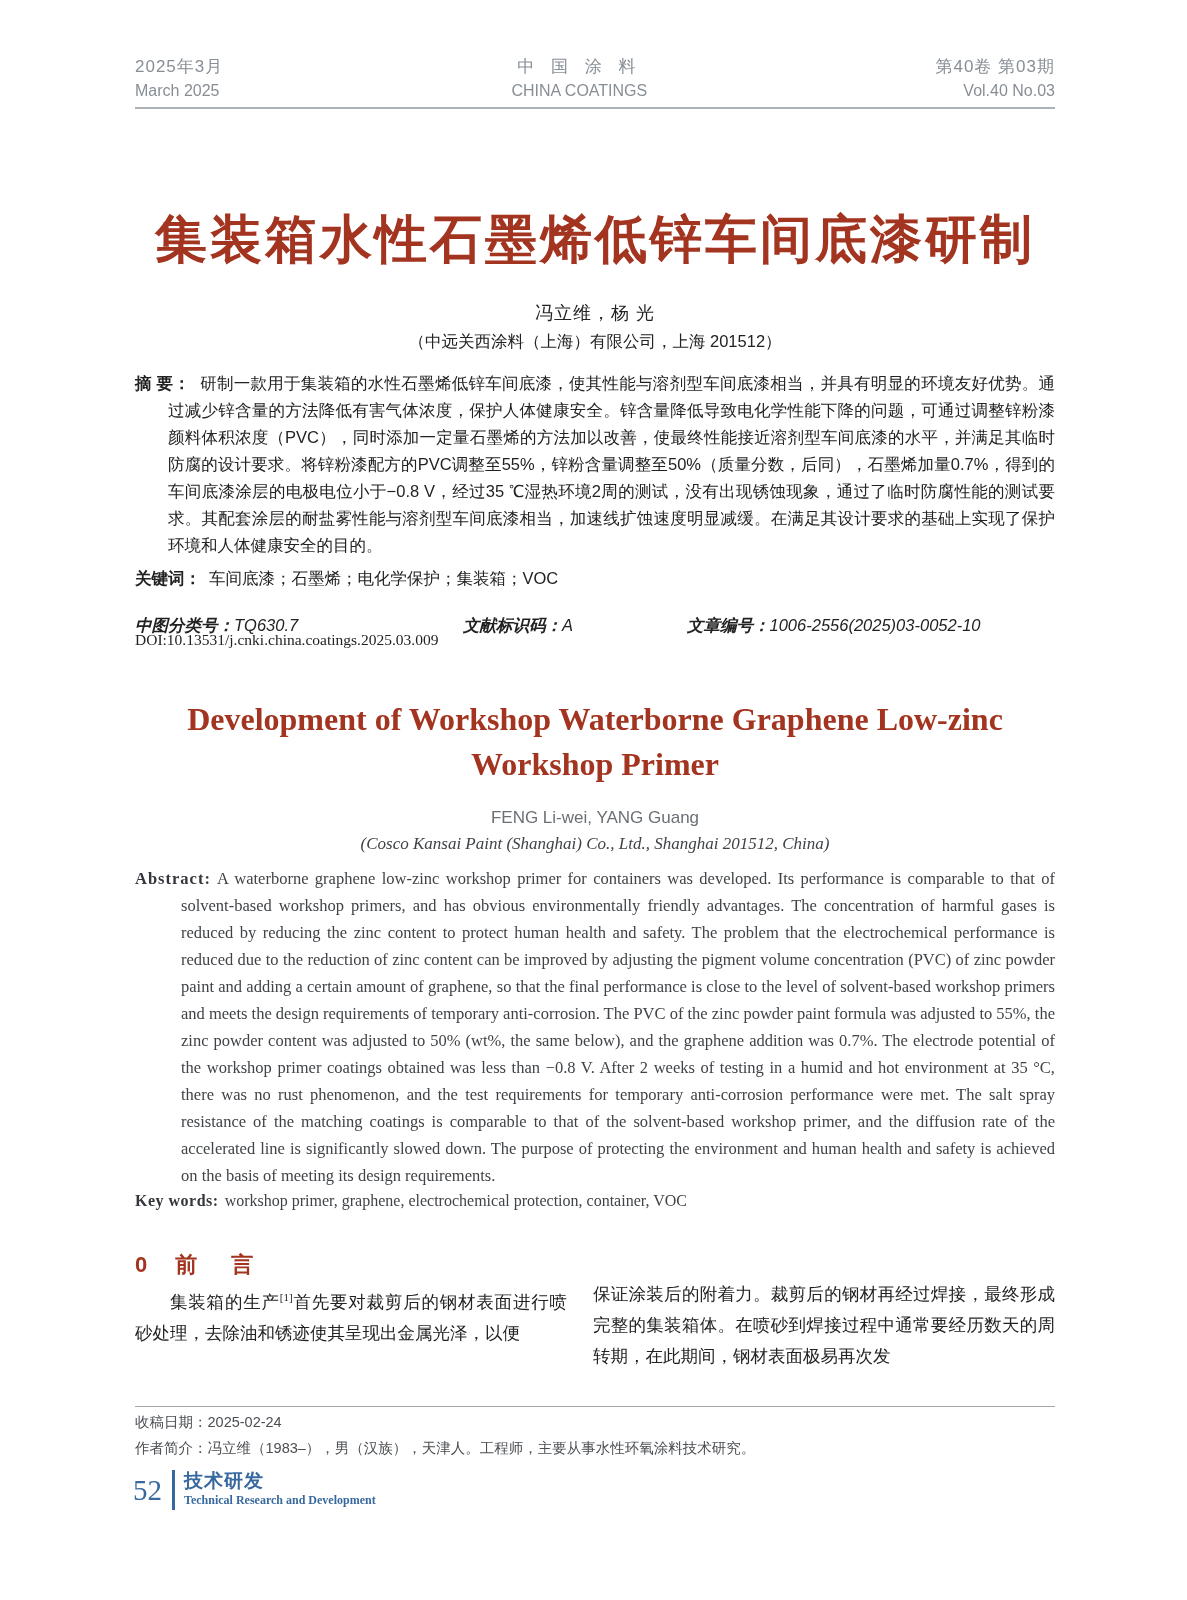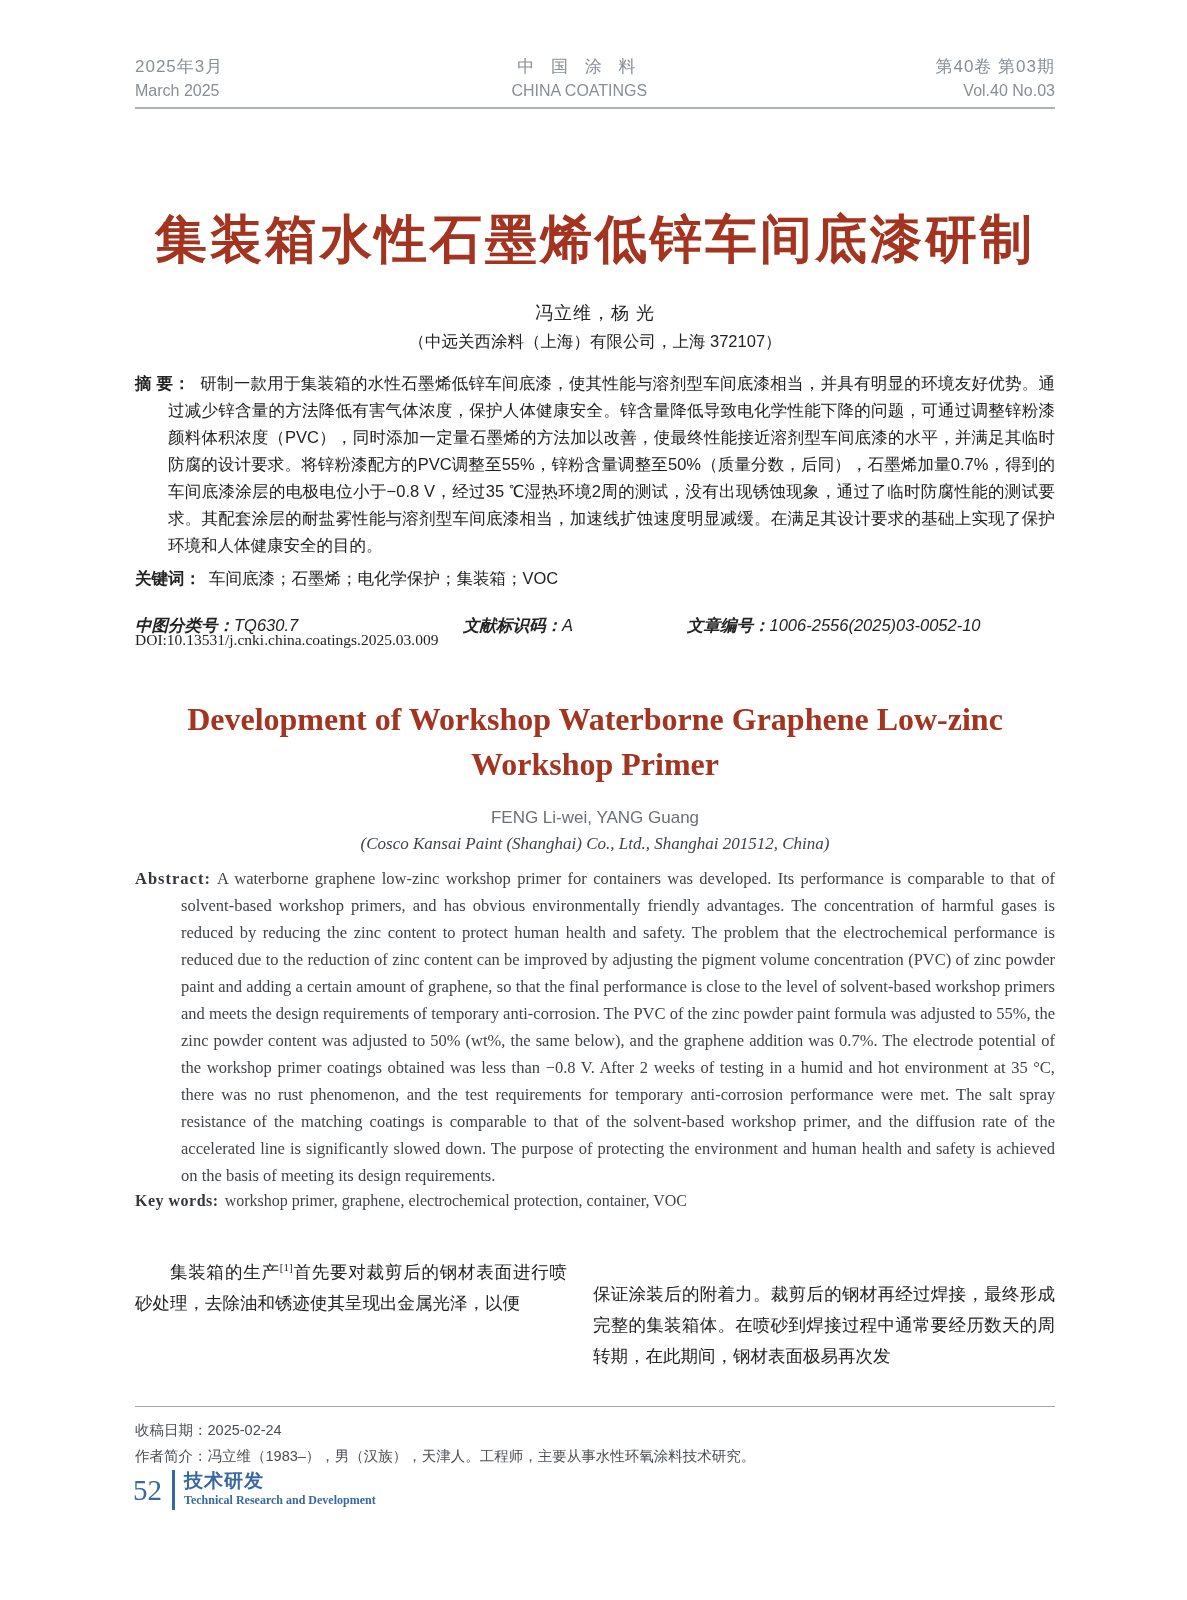--- a/index.html
+++ b/index.html
@@ -138,21 +138,21 @@
     font-family:"Liberation Serif", serif;
   }
   .col-l .body-text{text-indent:2em;}
   .col-r .body-text{margin-top:0;}
   sup.ref{font-size:11px;vertical-align:super;line-height:0;}
 
   
   .footnote{
     position:absolute;left:135px;width:920px;top:1406px;
     border-top:1px solid #A2A7AC;
-    padding-top:10px;
+    padding-top:2px;
     font-family:"Liberation Sans", sans-serif;
     font-size:14.5px;color:#4A4E52;
     line-height:26px;
   }
 
   
   .pfooter{
     position:absolute;left:133px;top:1470px;
     display:flex;align-items:flex-start;
     color:var(--accent-blue);
@@ -189,21 +189,21 @@
         <div class="en">CHINA COATINGS</div>
       </div>
       <div class="col r">
         <div class="zh">第40卷 第03期</div>
         <div class="en">Vol.40 No.03</div>
       </div>
     </div>
 
     <div class="title-zh">集装箱水性石墨烯低锌车间底漆研制</div>
     <div class="authors-zh">冯立维，杨  光</div>
-    <div class="affil-zh">（中远关西涂料（上海）有限公司，上海  372107）</div>
+    <div class="affil-zh">（中远关西涂料（上海）有限公司，上海  201512）</div>
 
     <div class="abstract-zh"><span class="lbl">摘  要：</span><span>研制一款用于集装箱的水性石墨烯低锌车间底漆，使其性能与溶剂型车间底漆相当，并具有明显的环境友好优势。通过减少锌含量的方法降低有害气体浓度，保护人体健康安全。锌含量降低导致电化学性能下降的问题，可通过调整锌粉漆颜料体积浓度（PVC），同时添加一定量石墨烯的方法加以改善，使最终性能接近溶剂型车间底漆的水平，并满足其临时防腐的设计要求。将锌粉漆配方的PVC调整至55%，锌粉含量调整至50%（质量分数，后同），石墨烯加量0.7%，得到的车间底漆涂层的电极电位小于−0.8 V，经过35 ℃湿热环境2周的测试，没有出现锈蚀现象，通过了临时防腐性能的测试要求。其配套涂层的耐盐雾性能与溶剂型车间底漆相当，加速线扩蚀速度明显减缓。在满足其设计要求的基础上实现了保护环境和人体健康安全的目的。</span></div>
 
     <div class="keywords-zh"><span class="lbl">关键词：</span><span>车间底漆；石墨烯；电化学保护；集装箱；VOC</span></div>
 
     <div class="clc-row">
       <span class="item i1"><span class="lbl">中图分类号：</span><span>TQ630.7</span></span>
       <span class="item i2"><span class="lbl">文献标识码：</span><span>A</span></span>
       <span class="item i3"><span class="lbl">文章编号：</span><span>1006-2556(2025)03-0052-10</span></span>
     </div>
@@ -216,20 +216,21 @@
     </div>
     <div class="authors-en">FENG Li-wei, YANG Guang</div>
     <div class="affil-en">(Cosco Kansai Paint (Shanghai) Co., Ltd., Shanghai 201512, China)</div>
 
     <div class="abstract-en"><span class="lbl">Abstract:</span><span>A waterborne graphene low-zinc workshop primer for containers was developed. Its performance is comparable to that of solvent-based workshop primers, and has obvious environmentally friendly advantages. The concentration of harmful gases is reduced by reducing the zinc content to protect human health and safety. The problem that the electrochemical performance is reduced due to the reduction of zinc content can be improved by adjusting the pigment volume concentration (PVC) of zinc powder paint and adding a certain amount of graphene, so that the final performance is close to the level of solvent-based workshop primers and meets the design requirements of temporary anti-corrosion. The PVC of the zinc powder paint formula was adjusted to 55%, the zinc powder content was adjusted to 50% (wt%, the same below), and the graphene addition was 0.7%. The electrode potential of the workshop primer coatings obtained was less than −0.8 V. After 2 weeks of testing in a humid and hot environment at 35 °C, there was no rust phenomenon, and the test requirements for temporary anti-corrosion performance were met. The salt spray resistance of the matching coatings is comparable to that of the solvent-based workshop primer, and the diffusion rate of the accelerated line is significantly slowed down. The purpose of protecting the environment and human health and safety is achieved on the basis of meeting its design requirements.</span></div>
 
     <div class="keywords-en"><span class="lbl">Key words:</span><span>workshop primer, graphene, electrochemical protection, container, VOC</span></div>
 
     <div class="section">
       <div class="col-l">
+        <div class="sec-head"><span class="num">0</span><span class="ttl">前 言</span></div>
         <div class="body-text"><span>集装箱的生产</span><sup class="ref">[1]</sup><span>首先要对裁剪后的钢材表面进行喷砂处理，去除油和锈迹使其呈现出金属光泽，以便</span></div>
       </div>
       <div class="col-r">
         <div class="body-text">保证涂装后的附着力。裁剪后的钢材再经过焊接，最终形成完整的集装箱体。在喷砂到焊接过程中通常要经历数天的周转期，在此期间，钢材表面极易再次发</div>
       </div>
     </div>
   </div>
 
   <div class="footnote">
     <div><span>收稿日期：</span><span>2025-02-24</span></div>

